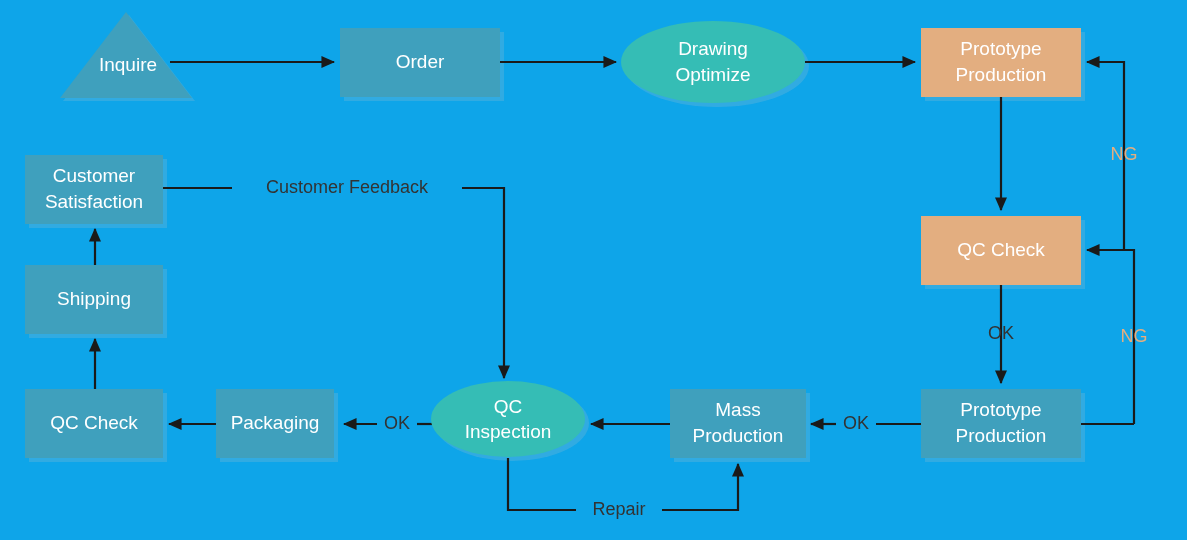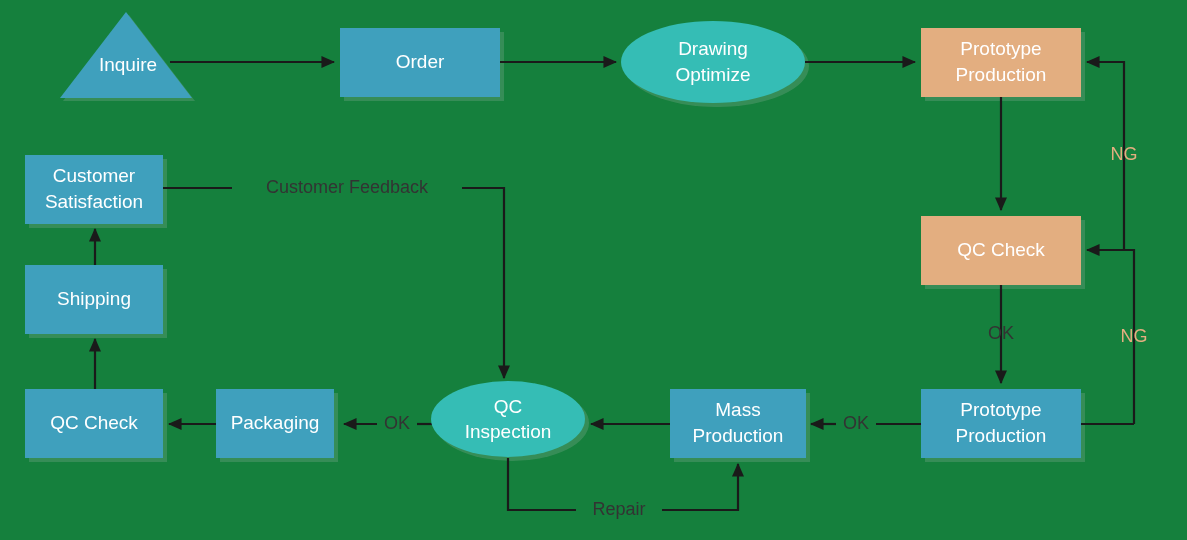--- a/index.html
+++ b/index.html
@@ -8,21 +8,21 @@
     padding: 0;
     background: #ffffff;
   }
   body {
     font-family: "Liberation Sans", sans-serif;
   }
   #flowchart-root {
     position: relative;
     width: 1187px;
     height: 540px;
-    background: #15803d;
+    background: #0ea5e9;
     overflow: hidden;
   }
   #flow-svg {
     position: absolute;
     left: 0;
     top: 0;
     width: 1187px;
     height: 540px;
   }
   .node-label {

